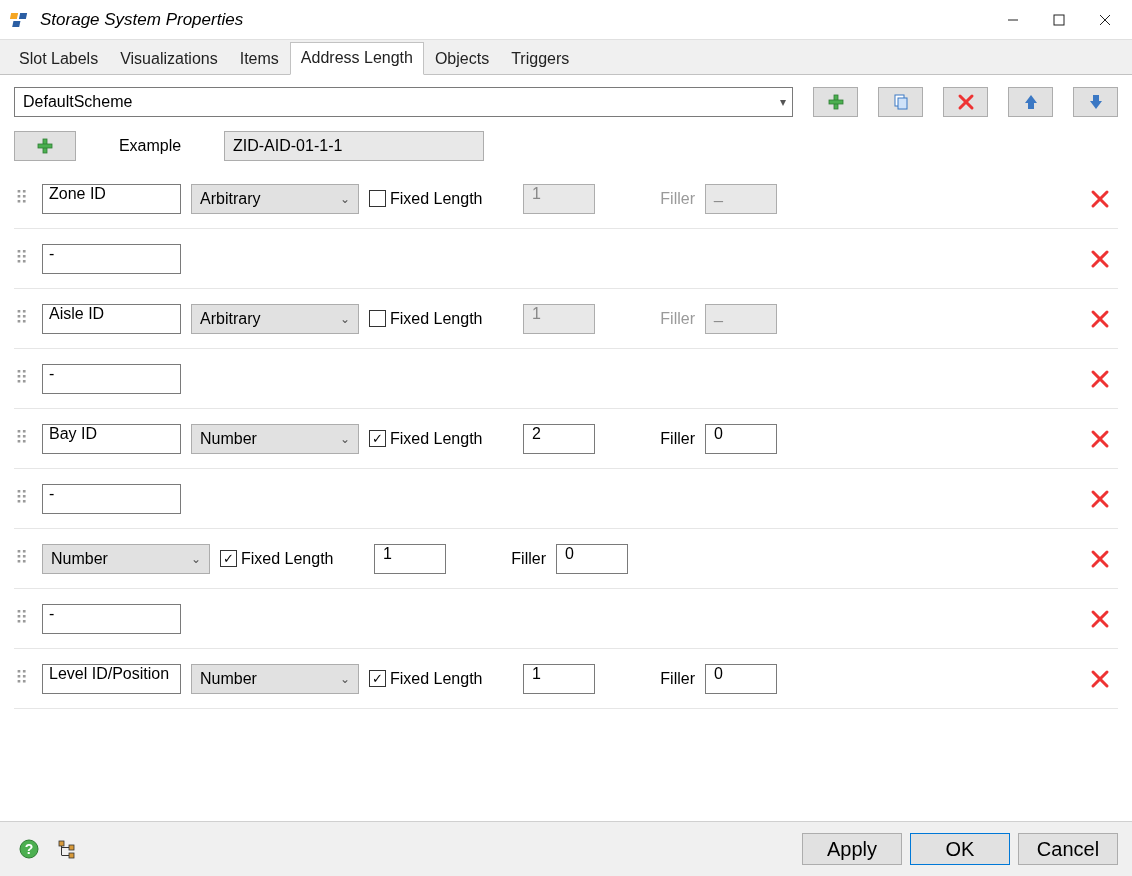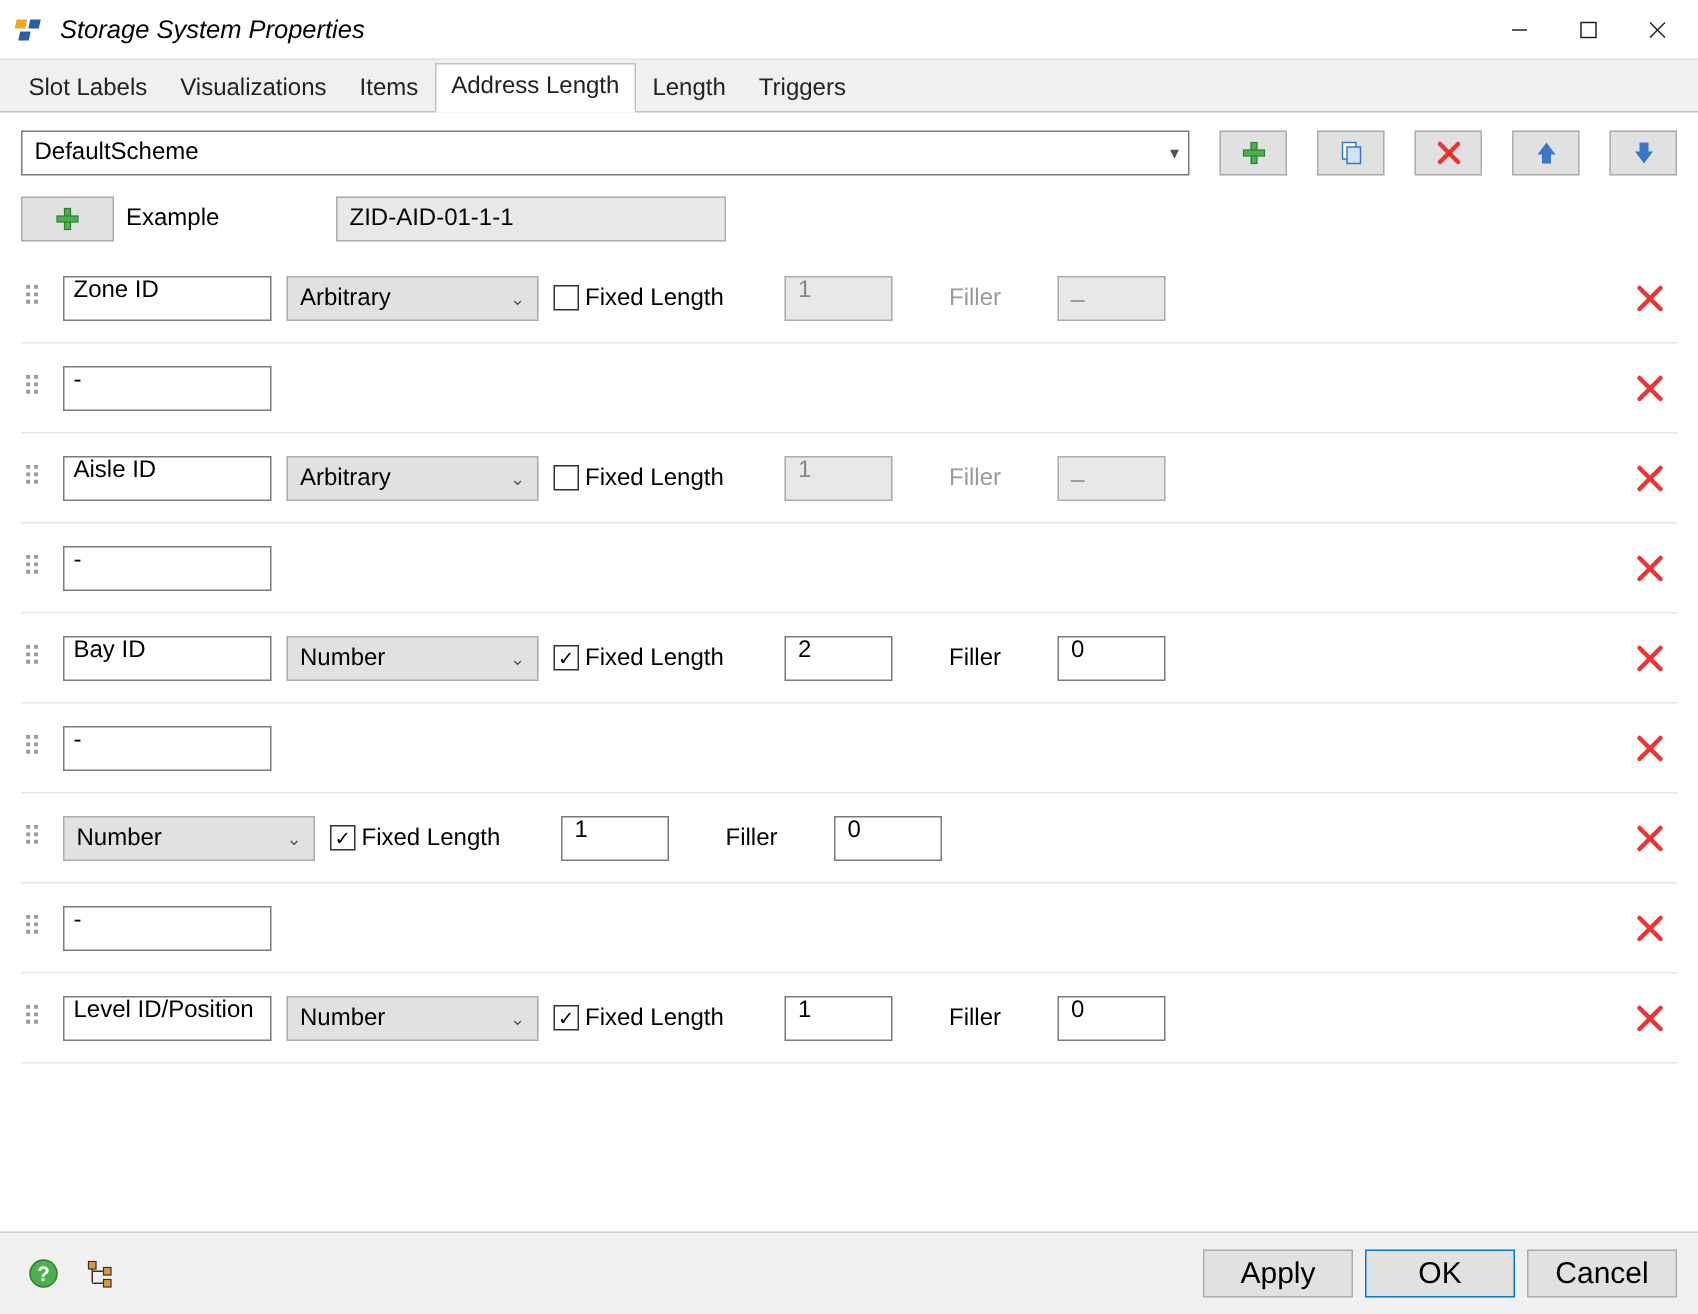--- a/index.html
+++ b/index.html
@@ -87,20 +87,21 @@
     gap: 8px;
   }
   .square-btn {
     width: 62px; height: 30px;
     background: #e1e1e1;
     border: 1px solid #adadad;
     display: flex; align-items: center; justify-content: center;
   }
   .example-label {
     width: 132px;
+    text-align: center;
     font-size: 16px;
   }
   .example-box {
     width: 260px; height: 30px;
     background: #e8e8e8;
     border: 1px solid #adadad;
     display: flex; align-items: center;
     padding: 0 8px;
     font-size: 16px;
   }
@@ -152,21 +153,21 @@
   .small-input {
     width: 72px; height: 30px;
     border: 1px solid #7a7a7a;
     background: #ffffff;
     padding: 0 8px;
     font-size: 16px;
   }
   .small-input.disabled { background: #e8e8e8; color: #888; border-color: #adadad; }
   .filler-label {
     width: 90px;
-    text-align: center;
+    text-align: right;
     font-size: 16px;
   }
   .filler-label.disabled { color: #9a9a9a; }
   .row-spacer { flex: 1; }
   .delete-x {
     font-size: 22px; font-weight: bold;
     color: #e33;
     width: 28px; text-align: center;
     cursor: pointer;
   }
@@ -227,21 +228,21 @@
         <line x1="11" y1="1" x2="1" y2="11" stroke="#222" stroke-width="1"></line>
       </svg>
   </div>
 </div>
 
 <div class="tabs" id="tabs-container">
     <div class="tab">Slot Labels</div>
     <div class="tab">Visualizations</div>
     <div class="tab">Items</div>
     <div class="tab active">Address Length</div>
-    <div class="tab">Length</div>
+    <div class="tab">Objects</div>
     <div class="tab">Triggers</div>
   </div>
 
 <div class="toolbar-row">
   <div class="scheme-dropdown">
     <span>DefaultScheme</span>
     <span class="chev">▾</span>
   </div>
   <div class="tool-btn">
     <svg width="18" height="18" viewBox="0 0 18 18">

